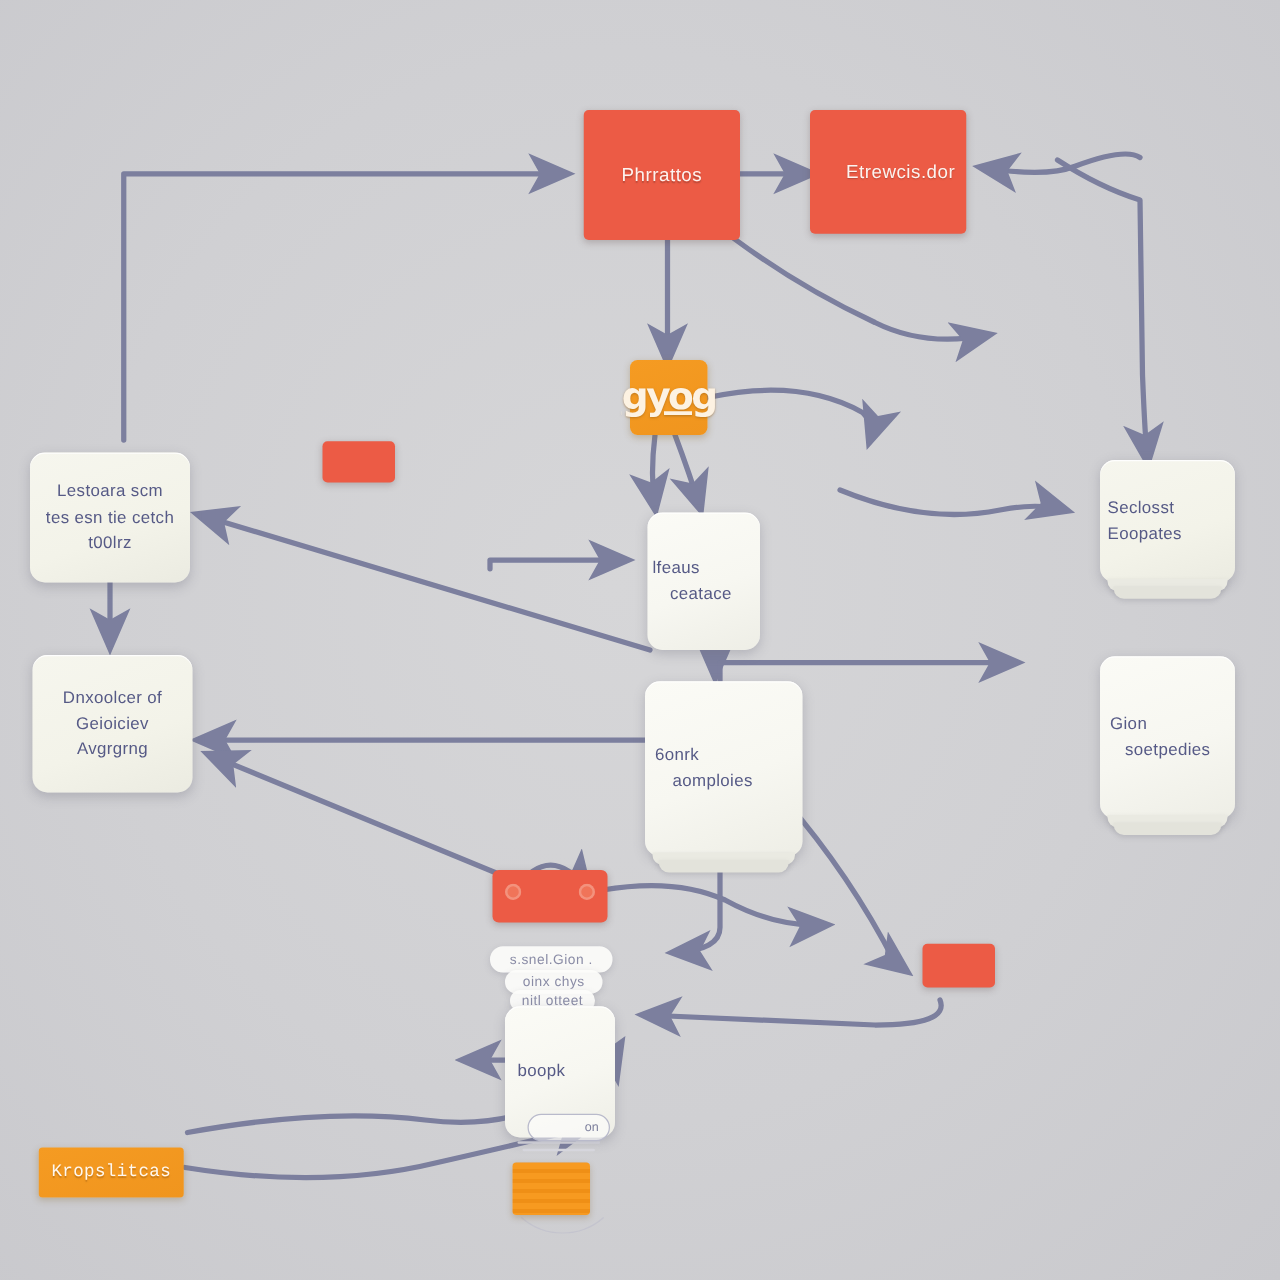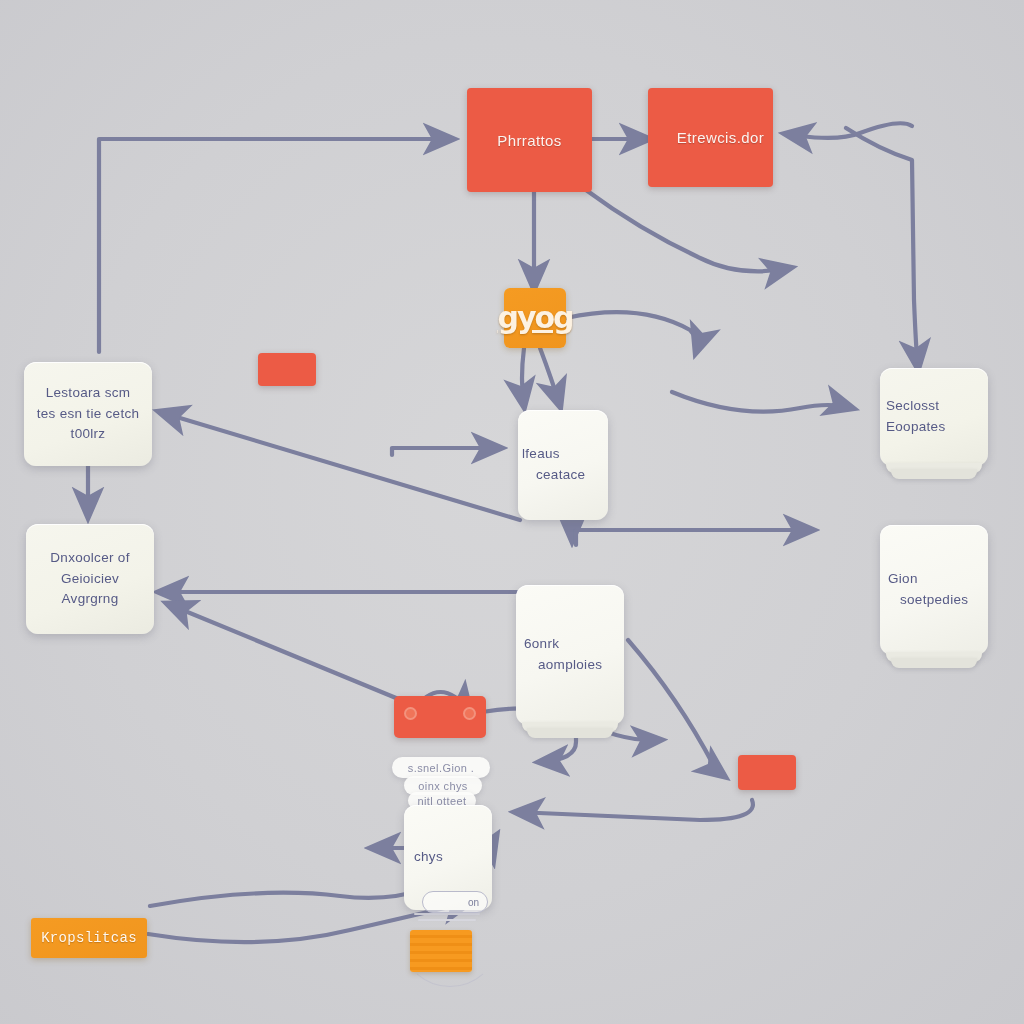--- a/index.html
+++ b/index.html
@@ -154,21 +154,21 @@
     <span class="lbl">Dnxoolcer of</span>
     <span class="lbl">Geioiciev</span>
     <span class="lbl">Avgrgrng</span>
   </div>
 
   <div class="node card white" style="left:518px;top:410px;width:90px;height:110px;padding:6px 4px;align-items:flex-start;">
     <span class="lbl">lfeaus</span>
     <span class="lbl" style="padding-left:14px;">ceatace</span>
   </div>
 
-  <div class="node card white stack" style="left:516px;top:545px;width:108px;height:140px;padding:6px 8px;align-items:flex-start;z-index:2;margin-top:40px;">
+  <div class="node card white stack" style="left:516px;top:545px;width:126px;height:140px;padding:6px 8px;align-items:flex-start;z-index:2;">
     <span class="lbl">6onrk</span>
     <span class="lbl" style="padding-left:14px;">aomploies</span>
   </div>
 
   <div class="node card stack" style="left:880px;top:368px;width:108px;height:98px;padding:6px;align-items:flex-start;z-index:2;">
     <span class="lbl">Seclosst</span>
     <span class="lbl">Eoopates</span>
   </div>
 
   <div class="node card white stack" style="left:880px;top:525px;width:108px;height:130px;padding:6px 8px;align-items:flex-start;z-index:2;">
@@ -188,21 +188,21 @@
     <span class="dot" style="left:10px;top:11px;"></span>
     <span class="dot" style="right:10px;top:11px;"></span>
     <span class="lbl"></span>
   </div>
 
   <div class="pill" style="left:392px;top:757px;width:98px;height:21px;">s.snel.Gion .</div>
   <div class="pill" style="left:404px;top:776px;width:78px;height:19px;">oinx chys</div>
   <div class="pill" style="left:408px;top:792px;width:68px;height:17px;">nitl otteet</div>
 
   <div class="node card white" style="left:404px;top:805px;width:88px;height:105px;padding:8px 10px;align-items:flex-start;z-index:2;">
-    <span class="lbl">chys</span>
+    <span class="lbl">boopk</span>
     <span class="toggle" style="left:18px;top:40px;width:56px;height:20px;margin-top:46px;">
       <span>on</span>
     </span>
   </div>
 
   <div class="sheetline" style="left:414px;top:913px;width:66px;"></div>
   <div class="sheetline" style="left:418px;top:919px;width:58px;"></div>
   <div class="arc" style="left:404px;top:905px;width:90px;height:80px;"></div>
   <div class="striped" style="left:410px;top:930px;width:62px;height:42px;"></div>
 

